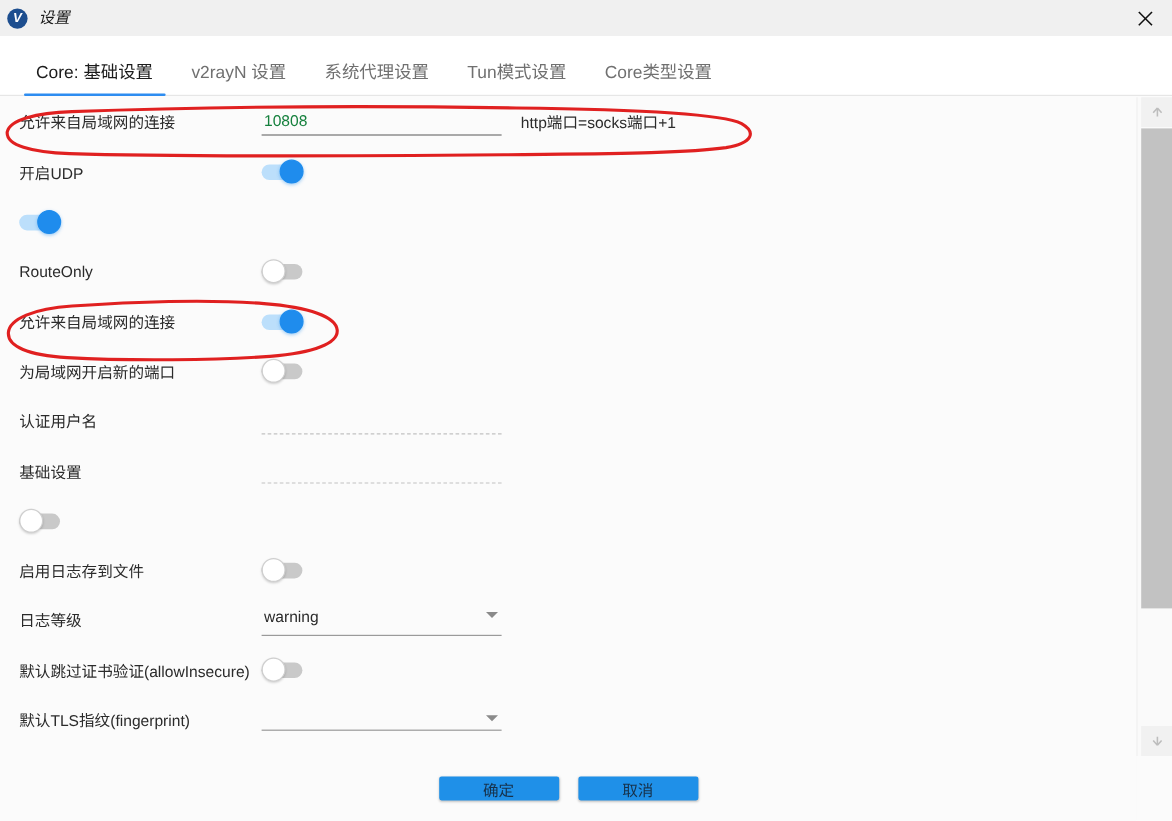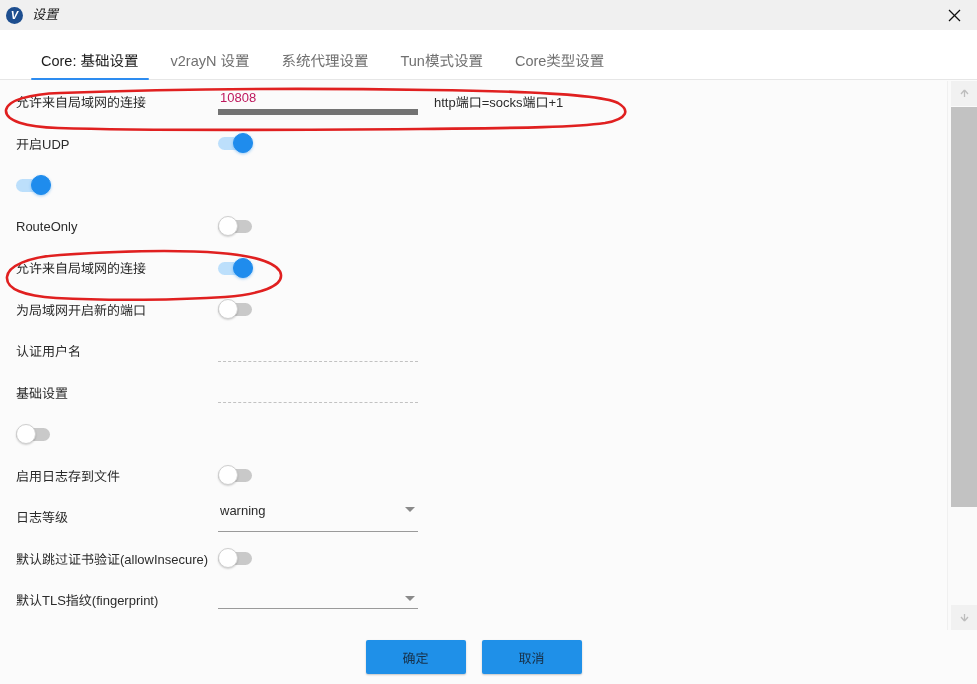--- a/index.html
+++ b/index.html
@@ -66,21 +66,21 @@
     position: absolute;
     top: 30px; left: 0;
     width: 977px; height: 50px;
     background: #ffffff;
     border-bottom: 1px solid #e6e6e6;
   }
   .tabs {
     display: flex;
     align-items: flex-end;
     height: 50px;
-    padding-left: 25px;
+    padding-left: 14px;
   }
   .tab {
     position: relative;
     padding: 0 16px 12px 16px;
     font-size: 14.5px;
     color: #707070;
     cursor: pointer;
     white-space: nowrap;
     line-height: 1;
   }
@@ -121,44 +121,44 @@
     position: relative;
     display: flex;
     align-items: center;
     flex: 0 0 auto;
   }
 
   
   .uline-input {
     width: 200px;
     border: none;
-    border-bottom: 6px solid #737373;
+    border-bottom: 1px solid #737373;
     background: transparent;
     font-family: "Liberation Sans", "DejaVu Sans", sans-serif;
     font-size: 13px;
-    color: #be185d;
+    color: #15803d;
     padding: 2px 2px 4px 2px;
     outline: none;
   }
   .uline-input.disabled {
     border-bottom: 1px dashed #c2c2c2;
     color: #aeaeae;
   }
 
   
   .uline-select {
     position: relative;
     width: 200px;
   }
   .uline-select .sel-val {
     display: block;
     border-bottom: 1px solid #9a9a9a;
     font-size: 13px;
     color: #2b2b2b;
-    padding: 2px 20px 13px 2px;
+    padding: 2px 20px 8px 2px;
     min-height: 19px;
     cursor: pointer;
   }
   .uline-select .caret {
     position: absolute;
     right: 3px;
     top: 6px;
     width: 0; height: 0;
     border-left: 5px solid transparent;
     border-right: 5px solid transparent;
@@ -252,21 +252,21 @@
     width: 947px;
     height: 54px;
     background: #fbfbfb;
     display: flex;
     align-items: center;
     justify-content: center;
     gap: 16px;
   }
   .btn {
     width: 100px;
-    height: 34px;
+    height: 20px;
     background: #1f90e8;
     color: #17314a;
     border: none;
     border-radius: 2px;
     font-family: "Liberation Sans", "DejaVu Sans", sans-serif;
     font-size: 13px;
     cursor: pointer;
     box-shadow: 0 1px 2px rgba(0,0,0,.22);
   }
 

